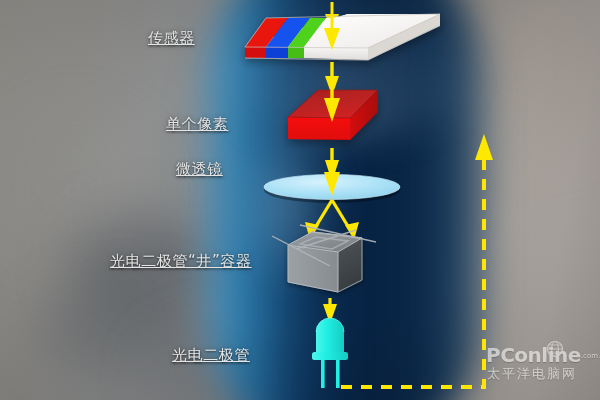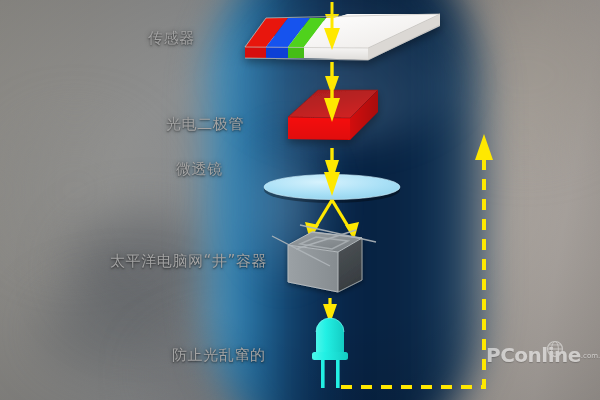--- a/index.html
+++ b/index.html
@@ -83,26 +83,27 @@
   }
   .bg-vignette {
     position: absolute; inset: 0;
     background: radial-gradient(ellipse at 52% 48%,
         rgba(0,0,0,0) 45%, rgba(0,0,0,0.16) 100%);
   }
 
   
   .label {
     position: absolute;
-    color: #a3a3a3;
+    color: #e5e5e5;
     font-size: 15px;
     line-height: 1;
     letter-spacing: 0.6px;
     white-space: nowrap;
     text-shadow: 0 1px 2px rgba(0,0,0,0.55), 0 0 5px rgba(0,0,0,0.35);
+    text-decoration: underline;
   }
   #label-sensor     { left: 148px; top: 31px; }
   #label-pixel      { left: 166px; top: 117px; }
   #label-microlens  { left: 176px; top: 162px; }
   #label-well       { left: 110px; top: 254px; }
   #label-photodiode { left: 172px; top: 348px; }
   #label-conv       { left: 367px; top: 361px; }
 
   
   .overlay { position: absolute; inset: 0; }
@@ -323,31 +324,32 @@
       <path d="M316,332 A14,14 0 0 1 344,332" fill="none" stroke="#7dfff6" stroke-width="1" opacity="0.6"></path>
     </g>
 
     <g>
       <path d="M341,387 L484,387 L484,152" fill="none" stroke="#ffe800" stroke-width="4" stroke-dasharray="11 9" stroke-linecap="butt"></path>
       <polygon points="484,134 475,160 493,160" fill="#ffe800"></polygon>
     </g>
   </svg>
 
   <div class="label" id="label-sensor">传感器</div>
-  <div class="label" id="label-pixel">光电二极管</div>
+  <div class="label" id="label-pixel">单个像素</div>
   <div class="label" id="label-microlens">微透镜</div>
-  <div class="label" id="label-well">太平洋电脑网“井”容器</div>
-  <div class="label" id="label-photodiode">防止光乱窜的</div>
+  <div class="label" id="label-well">光电二极管“井”容器</div>
+  <div class="label" id="label-photodiode">光电二极管</div>
 
   <div class="watermark">
     <div class="wm-line1">
       <span>PConline</span><span class="wm-dom">.com.cn</span>
     </div>
     <svg class="wm-globe" viewBox="0 0 24 24">
       <circle cx="12" cy="12" r="10" fill="none" stroke="#ffffff" stroke-width="1.6"></circle>
       <ellipse cx="12" cy="12" rx="4.5" ry="10" fill="none" stroke="#ffffff" stroke-width="1.3"></ellipse>
       <line x1="2" y1="12" x2="22" y2="12" stroke="#ffffff" stroke-width="1.3"></line>
       <line x1="3.6" y1="6.6" x2="20.4" y2="6.6" stroke="#ffffff" stroke-width="1.1"></line>
       <line x1="3.6" y1="17.4" x2="20.4" y2="17.4" stroke="#ffffff" stroke-width="1.1"></line>
     </svg>
+    <div class="wm-line2">太平洋电脑网</div>
   </div>
 
 </div>
 
 </body></html>

